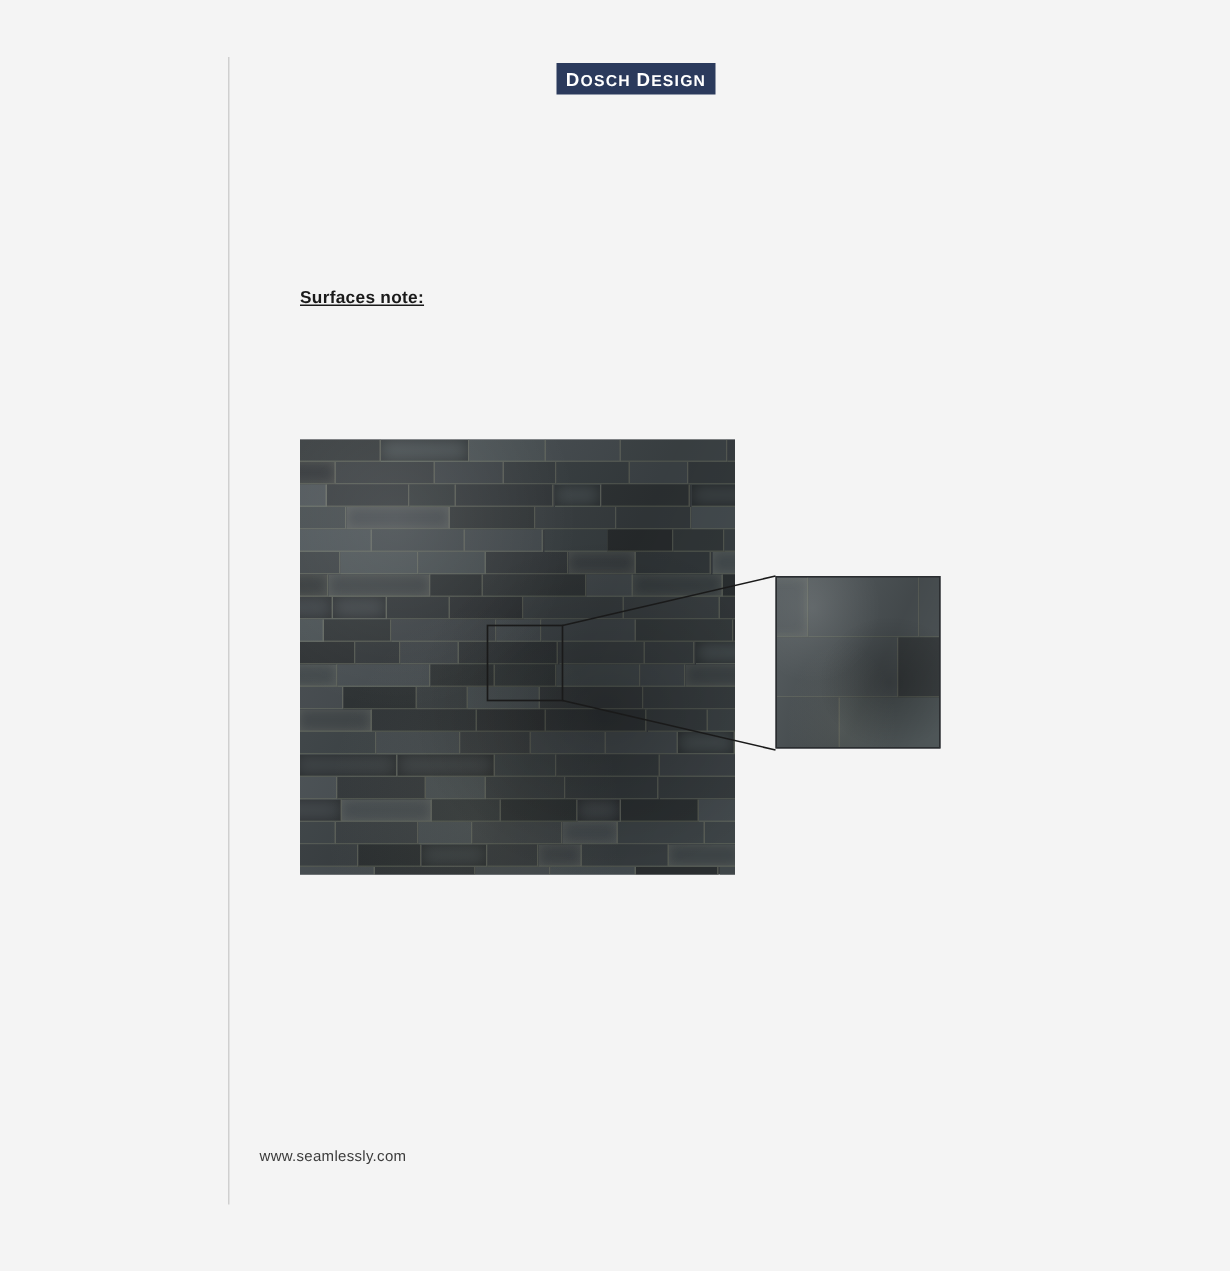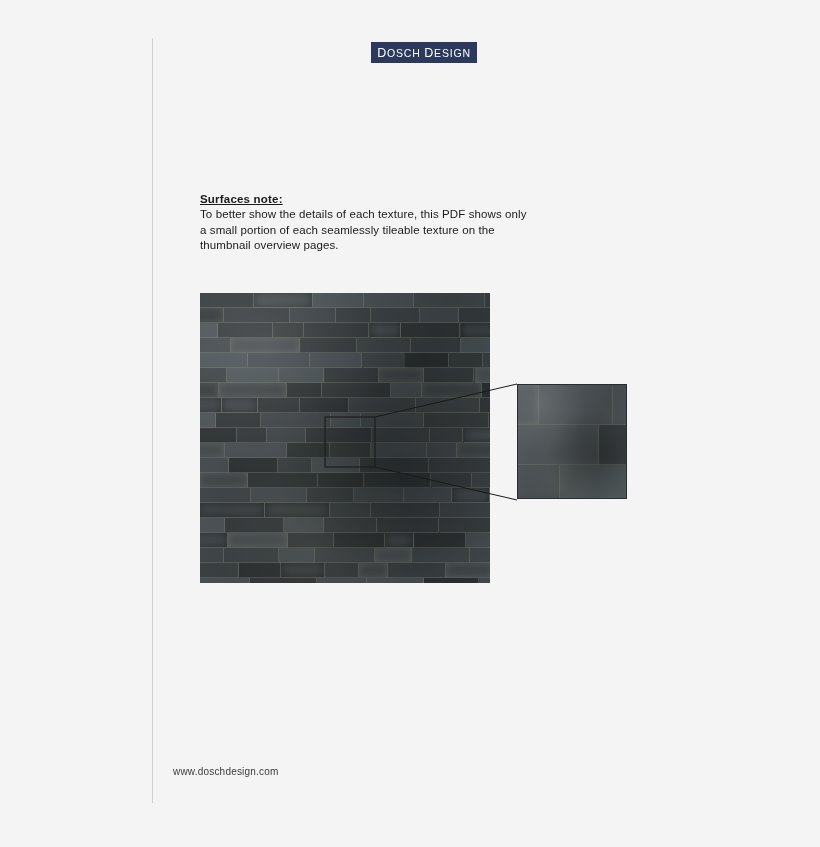--- a/index.html
+++ b/index.html
@@ -38,21 +38,21 @@
     height: 21px;
     background: #2b3a5c;
     display: flex;
     align-items: center;
     justify-content: center;
     letter-spacing: 0.8px;
   }
   .logo-text {
     color: #ffffff;
     font-size: 10.5px;
-    font-weight: normal;
+    font-weight: bold;
     font-family: "Liberation Sans", sans-serif;
     white-space: nowrap;
   }
   .logo-text .cap {
     font-size: 12.5px;
   }
 
   
   .doc-title {
     position: absolute;
@@ -169,21 +169,20 @@
 
   <div class="left-rule"></div>
 
   <div class="logo">
     <span class="logo-text"><span class="cap">D</span>OSCH <span class="cap">D</span>ESIGN</span>
   </div>
 
 
   <div class="note">
     <p class="note-heading">Surfaces note:</p>
-    <p class="note-body">To better show the details of each texture, this PDF shows only a small portion of each seamlessly tileable texture on the thumbnail overview pages.</p>
   </div>
 
   <div class="big-texture">
     <div class="bricks" id="bricks-main">
         <div class="row" style="top:0px;height:15px;">
           <div class="brick" style="left:-2.8px;width:56.4px;background:rgb(50,55,57);"></div>
           <div class="brick" style="left:53.6px;width:59.5px;background:rgb(73,81,84);box-shadow:inset 0 0 10px rgba(0,0,0,0.45);"></div>
           <div class="brick" style="left:113.1px;width:50.9px;background:rgb(76,84,87);"></div>
           <div class="brick" style="left:164.0px;width:49.5px;background:rgb(74,81,85);"></div>
           <div class="brick" style="left:213.5px;width:71.2px;background:rgb(68,75,78);"></div>
@@ -374,15 +373,15 @@
       </div>
     <div class="grain"></div>
   </div>
 
   <svg class="callout" viewBox="0 0 440 300" width="440" height="300">
     <rect x="125" y="124" width="50" height="50" fill="none" stroke="#1a1a1a" stroke-width="1.1"></rect>
     <line x1="175" y1="124" x2="317" y2="91" stroke="#1a1a1a" stroke-width="1"></line>
     <line x1="175" y1="174" x2="317" y2="207" stroke="#1a1a1a" stroke-width="1"></line>
   </svg>
 
-  <div class="footer">www.doschdesign.com</div>
+  <div class="footer">www.seamlessly.com</div>
 
 </div>
 
 </body></html>

